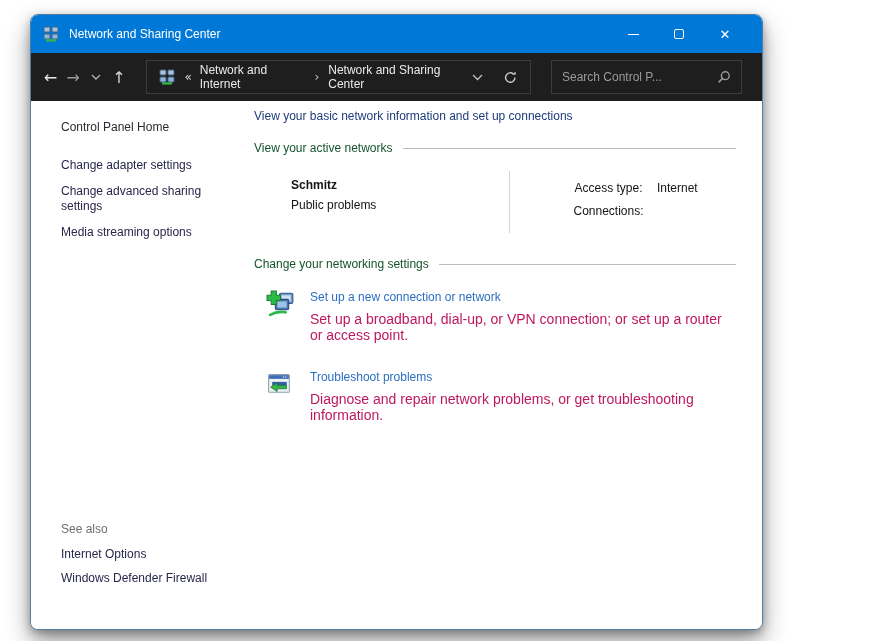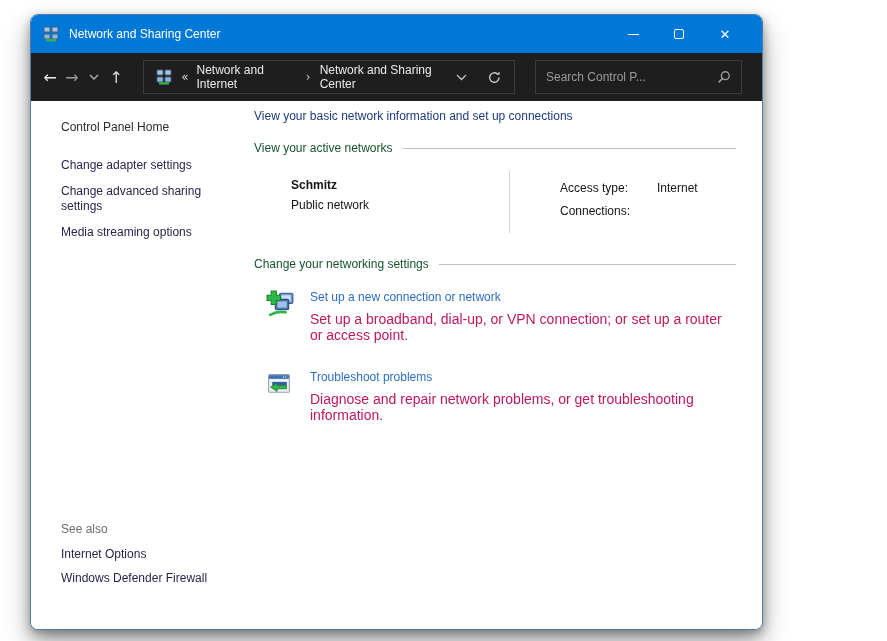--- a/index.html
+++ b/index.html
@@ -36,21 +36,21 @@
   .nav-recent { color: #b0b0b0; }
   .nav-up { color: #d8d8d8; }
   .addressbar { height: 34px; width: 497px; margin-left: 16px; border: 1px solid #3c3c3c;
     display: flex; align-items: center; padding: 0 12px; font-size: 12px; color: #e6e6e6; }
   .addr-icon { display: flex; margin-right: 9px; }
   .crumb-prefix { color: #d8d8d8; margin-right: 8px; font-family: "DejaVu Sans", sans-serif; }
   .crumb { color: #eaeaea; }
   .crumb-sep { color: #c2c2c2; margin: 0 9px; font-family: "DejaVu Sans", sans-serif; }
   .addr-right { margin-left: auto; display: flex; align-items: center; gap: 20px; }
   .searchbox { height: 34px; flex: 1; margin-left: 20px; border: 1px solid #3c3c3c;
-    display: flex; align-items: center; padding: 0 10px; gap: 16px; }
+    display: flex; align-items: center; padding: 0 10px; }
   .search-input { flex: 1; background: transparent; border: none; outline: none;
     color: #9b9b9b; font-size: 12px; font-family: inherit; min-width: 0; }
   .search-input::placeholder { color: #9b9b9b; opacity: 1; }
 
   
   .main { flex: 1; background: #ffffff; display: flex; min-height: 0; }
   .sidebar { flex: 0 0 223px; padding: 19px 0 34px 30px; display: flex; flex-direction: column;
     font-size: 12px; }
   .side-home { color: #2b2b33; margin-bottom: 24px; cursor: default; }
   .side-link { color: #27274b; margin-bottom: 10px; width: 162px; line-height: 1.3; cursor: default; }
@@ -62,21 +62,21 @@
   .heading { font-size: 12px; font-weight: 400; color: #1d3c7c; margin-bottom: 18px; }
   .section { display: flex; align-items: center; font-size: 12px; color: #14532d; text-align: right; }
   .section .rule { flex: 1; height: 1px; background: #bdbdbd; margin-left: 10px; }
 
   .active-row { display: flex; margin: 16px 0 24px 0; min-height: 62px; }
   .net-left { width: 255px; padding-left: 37px; padding-top: 7px; }
   .net-name { font-size: 12px; font-weight: bold; color: #141414; margin-bottom: 6px; }
   .net-type { font-size: 12px; color: #141414; }
   .net-divider { border-left: 1px solid #d4d4d4; }
   .net-right { padding-left: 50px; padding-top: 7px; font-size: 12px; color: #141414; }
-  .net-detail-row { display: flex; align-items: center; margin-bottom: 3px; min-height: 20px; }
+  .net-detail-row { display: flex; align-items: center; margin-bottom: 3px; min-height: 20px; text-align: center; }
   .net-label { width: 97px; flex: 0 0 97px; }
   .redbox { display: inline-flex; align-items: center; gap: 6px; border: 3px solid #dc1414;
     padding: 2px 9px 2px 4px; }
   .wifi-link { color: #2e739f; text-decoration: underline; cursor: pointer; }
 
   .tasks { margin-top: 16px; }
   .task { display: flex; margin: 0 0 24px 12px; }
   .task-iconbox { width: 34px; flex: 0 0 34px; margin-right: 10px; padding-top: 1px; }
   .task-title { font-size: 12px; color: #2b6fc2; margin-bottom: 7px; cursor: pointer; display: inline-block; }
   .task-desc { font-size: 14px; color: #be185d; }
@@ -172,21 +172,21 @@
       <div class="heading">View your basic network information and set up connections</div>
 
       <div class="section">
         <span>View your active networks</span>
         <span class="rule"></span>
       </div>
 
       <div class="active-row">
         <div class="net-left">
           <div class="net-name">Schmitz</div>
-          <div class="net-type">Public network</div>
+          <div class="net-type">Public problems</div>
         </div>
         <div class="net-divider"></div>
         <div class="net-right">
           <div class="net-detail-row">
             <span class="net-label">Access type:</span>
             <span>Internet</span>
           </div>
           <div class="net-detail-row">
             <span class="net-label">Connections:</span>
           </div>

